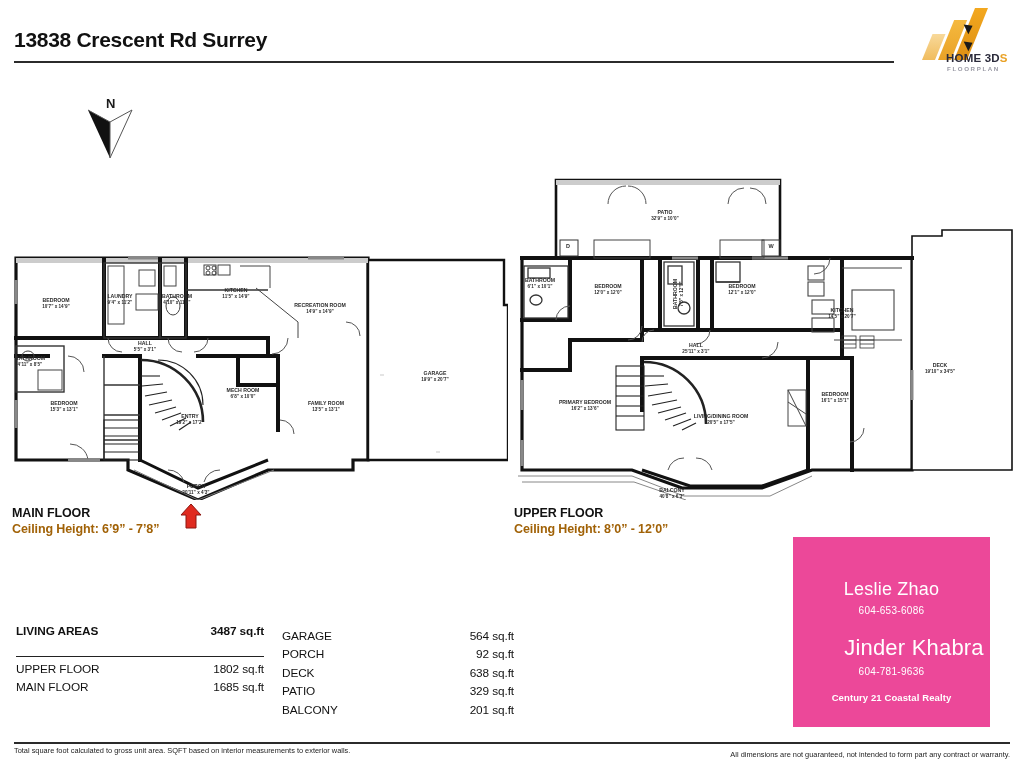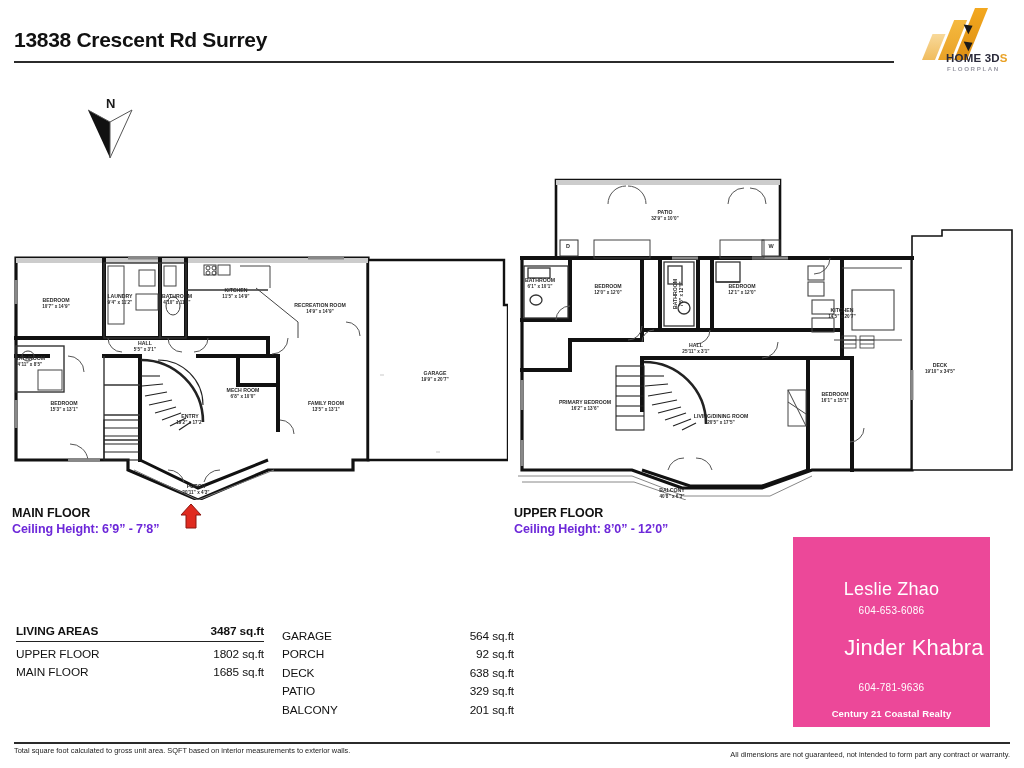--- a/index.html
+++ b/index.html
@@ -108,38 +108,38 @@
 
   
   .floor-caption { position: absolute; }
   #caption-main  { left: 12px;  top: 506px; }
   #caption-upper { left: 514px; top: 506px; }
   .floor-caption .fc-name {
     font-size: 12.5px; font-weight: bold; color: #111;
     letter-spacing: -0.1px; line-height: 15px; white-space: nowrap;
   }
   .floor-caption .fc-height {
-    font-size: 12.5px; font-weight: bold; color: #6d28d9;
+    font-size: 12.5px; font-weight: bold; color: #a16207;
     letter-spacing: -0.1px; line-height: 16px; white-space: nowrap;
   }
 
   
   #entry-arrow {
     position: absolute;
     left: 180px; top: 503px;
     width: 22px; height: 26px;
   }
 
   
   .area-table { position: absolute; font-size: 11.8px; color: #111; }
   #area-living   { left: 16px;  top: 624px; width: 248px; }
   #area-excluded { left: 282px; top: 624px; width: 232px; }
   .at-head {
     display: flex; justify-content: space-between;
-    font-weight: bold; padding-bottom: 3px;
+    font-weight: bold; padding-bottom: 18px;
     border-bottom: 1.6px solid #222;
     letter-spacing: -0.1px;
   }
   .at-row {
     display: flex; justify-content: space-between;
     padding-top: 4.5px; letter-spacing: -0.1px;
   }
   .at-row .at-val, .at-head .at-val { text-align: right; white-space: nowrap; }
 
   
@@ -147,21 +147,21 @@
     position: absolute;
     left: 793px; top: 537px;
     width: 197px; height: 190px;
     background: #ec4899;
     color: #ffffff;
     text-align: center;
   }
   #contact-agent1-name { font-size: 18px; margin-top: 42px; letter-spacing: 0.2px; }
   #contact-agent1-phone { font-size: 10px; margin-top: 5px; letter-spacing: 0.3px; }
   #contact-agent2-name { font-size: 22px; margin-top: 19px; letter-spacing: 0.2px; padding-left: 45px; }
-  #contact-agent2-phone { font-size: 10px; margin-top: 21px; letter-spacing: 0.3px; }
+  #contact-agent2-phone { font-size: 10px; margin-top: 5px; letter-spacing: 0.3px; }
   #contact-brokerage { font-size: 9.5px; margin-top: 15px; font-weight: bold; letter-spacing: 0.1px; }
 
   
   #footer-rule {
     position: absolute; left: 14px; top: 742px;
     width: 996px; height: 1.5px; background: #2b2b2b;
   }
   #footer-left {
     position: absolute; left: 14px; top: 746px;
     font-size: 7.4px; color: #222; line-height: 10.5px;

